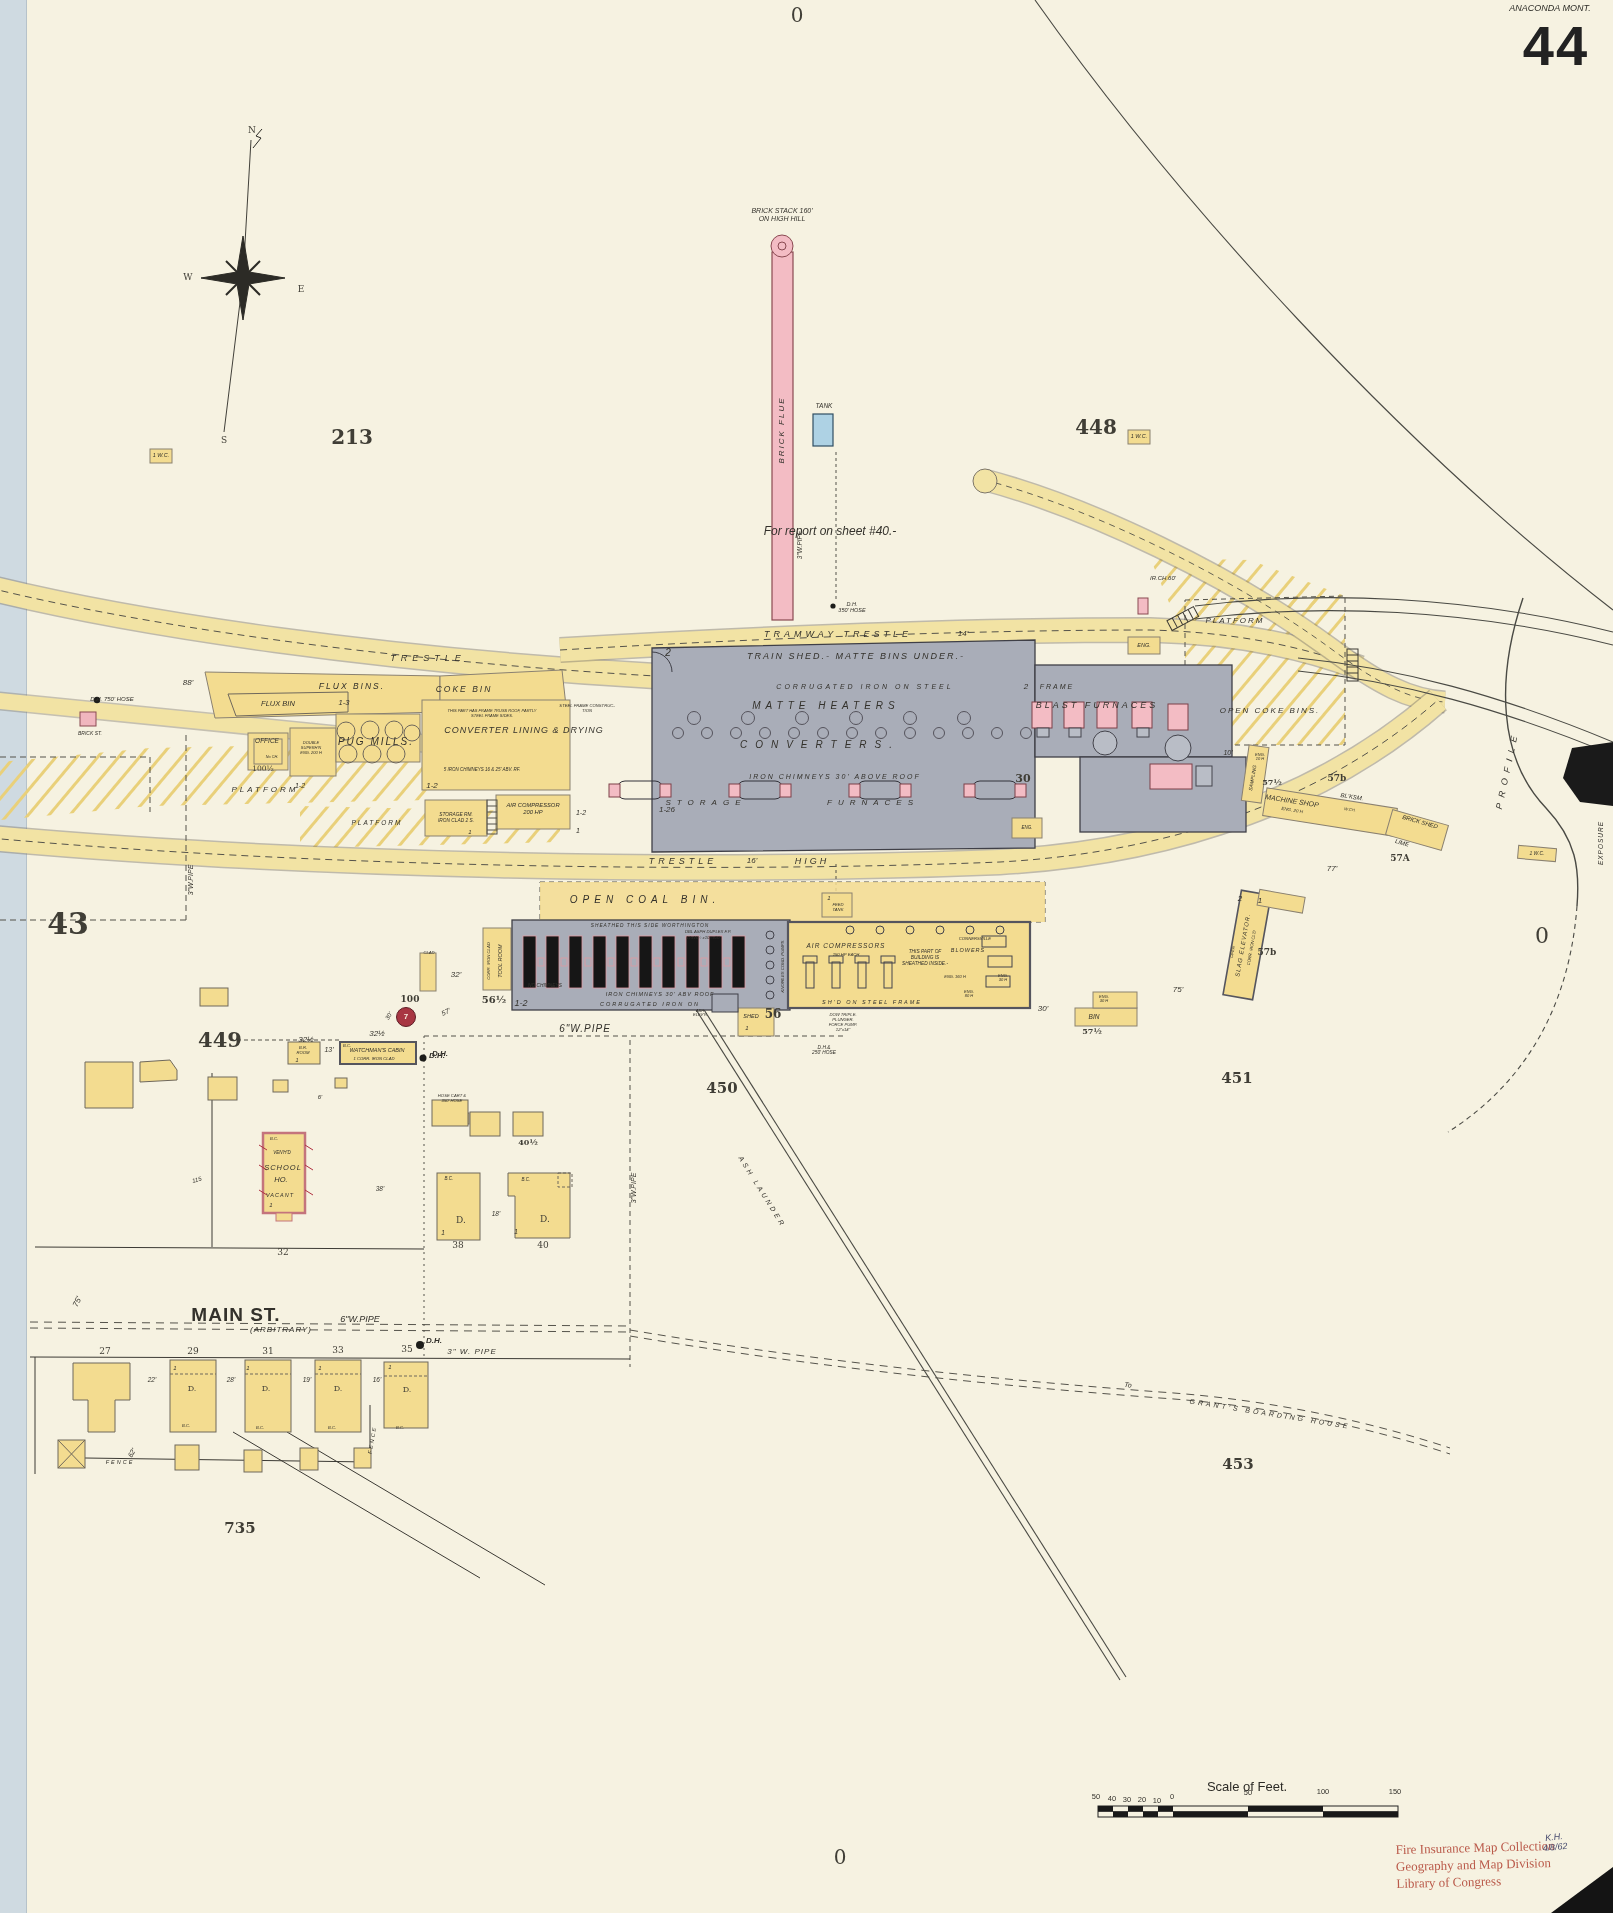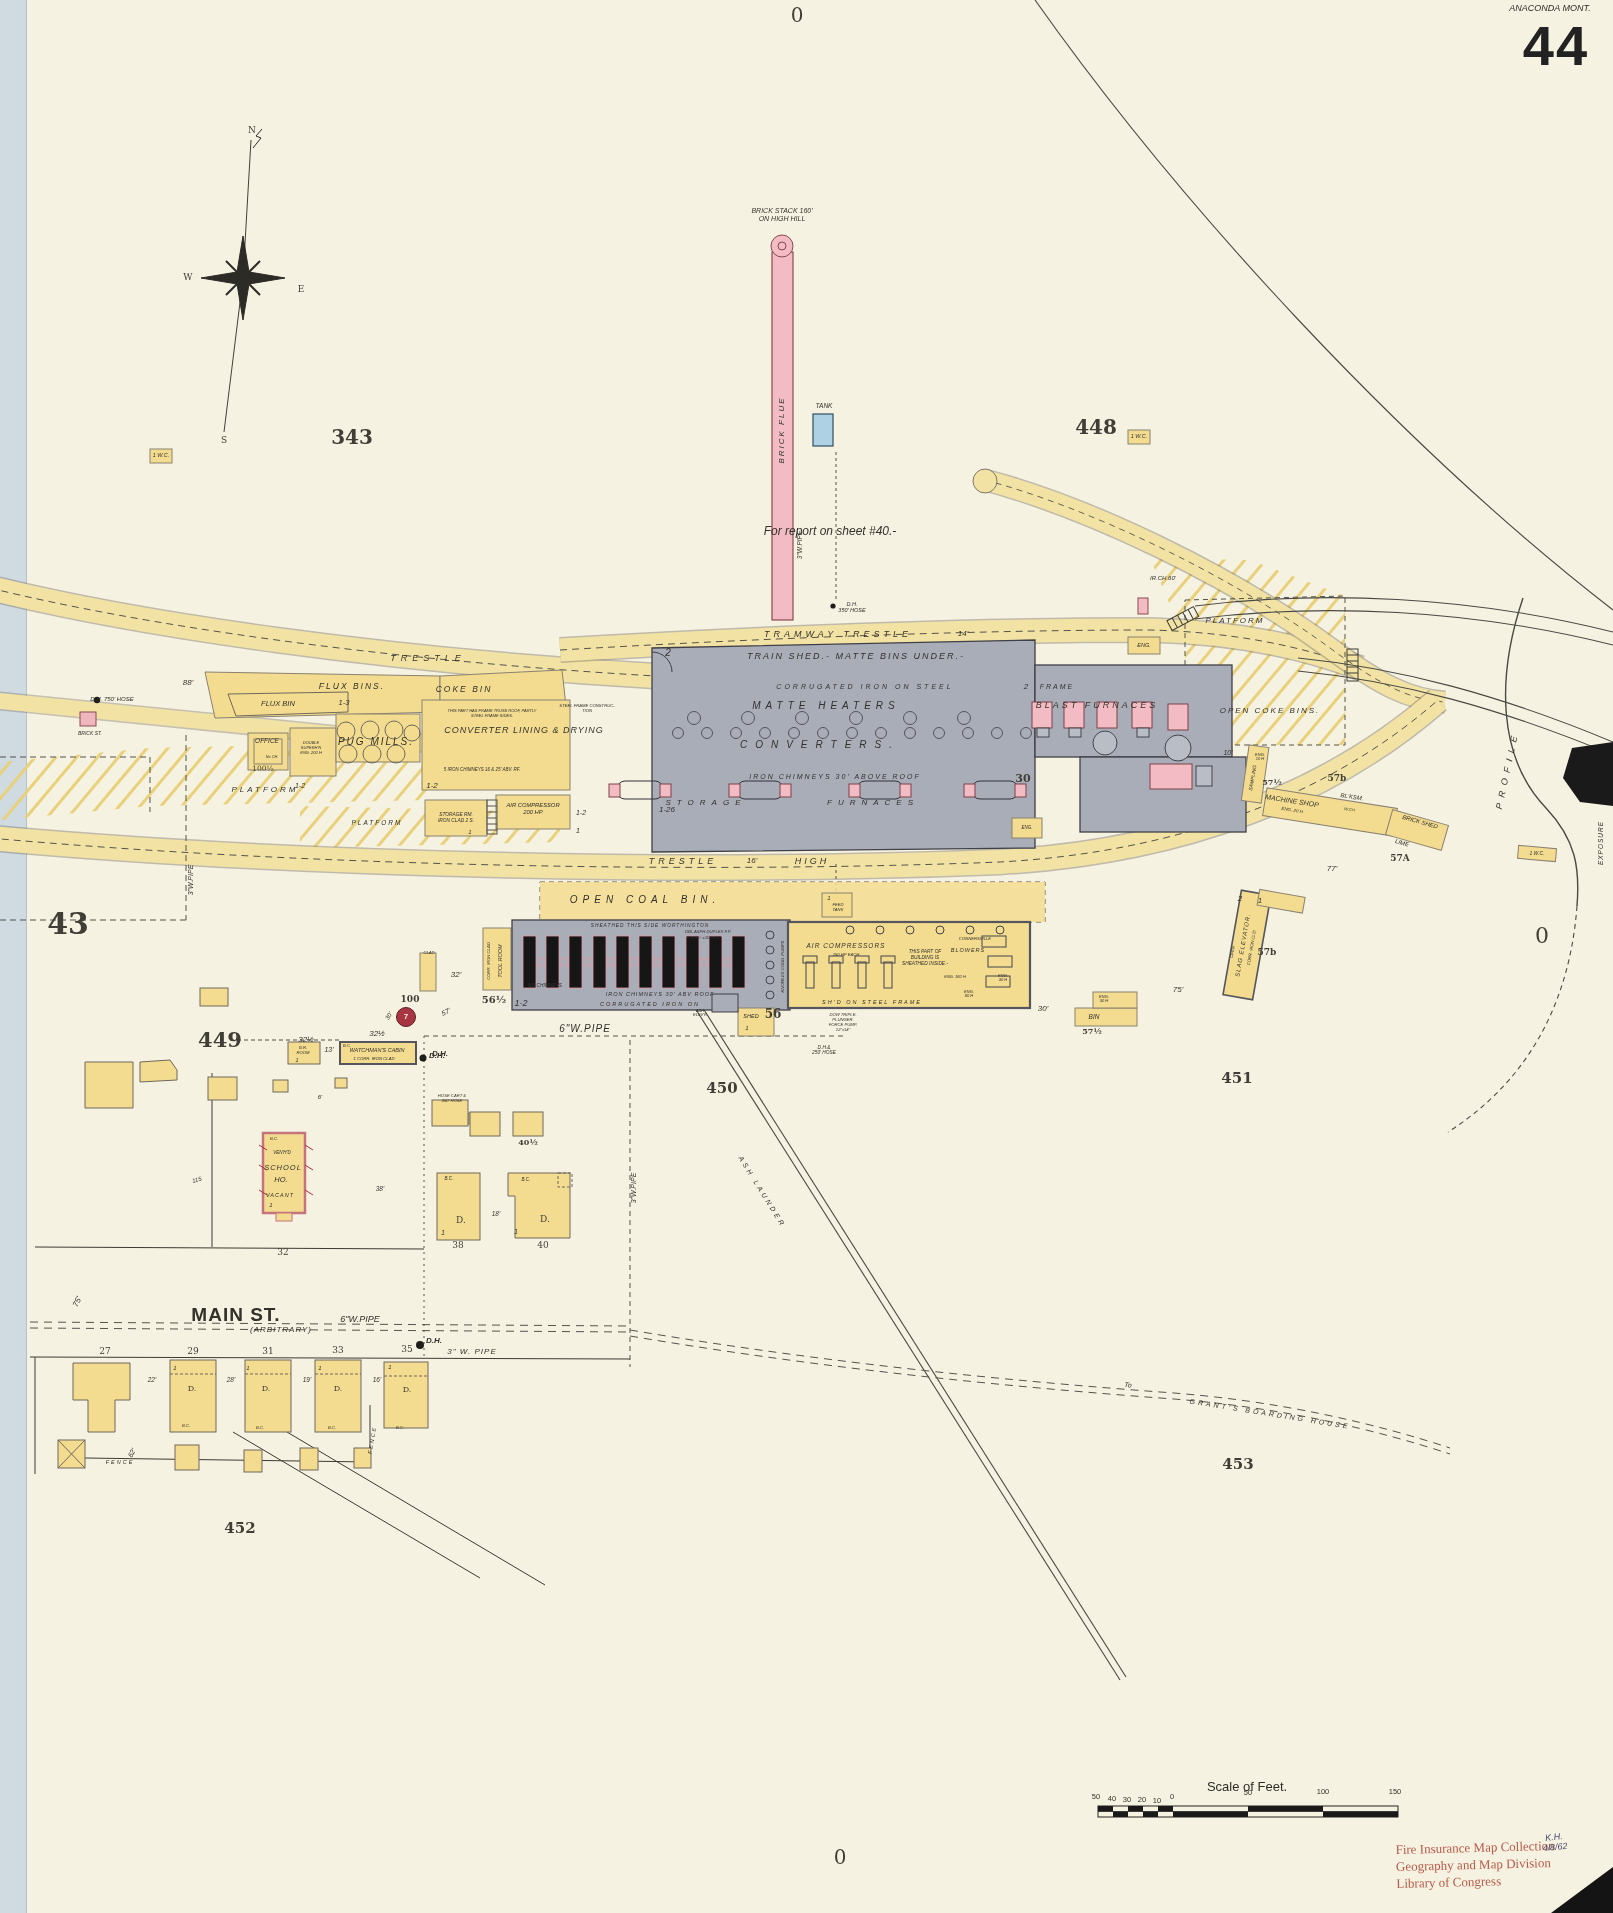--- a/index.html
+++ b/index.html
@@ -394,26 +394,26 @@
     <div>Library of Congress</div>
   </div>
   <div id="pencil-note">K.H.
 4/8/62</div>
 
   <div id="labels">
       <div class="lbl serif" style="left: 797px; top: 16px; font-size: 20px; transform: translate(-50%, -50%);">0</div>
       <div class="lbl serif" style="left: 840px; top: 1858px; font-size: 20px; transform: translate(-50%, -50%);">0</div>
       <div class="lbl serif" style="left: 1542px; top: 936px; font-size: 22px; transform: translate(-50%, -50%);">0</div>
       <div class="lbl serif" style="left: 68px; top: 924px; font-size: 30px; transform: translate(-50%, -50%); font-weight: 700;">43</div>
-      <div class="lbl serif" style="left: 352px; top: 438px; font-size: 20px; transform: translate(-50%, -50%); font-weight: 700;">343</div>
+      <div class="lbl serif" style="left: 352px; top: 438px; font-size: 20px; transform: translate(-50%, -50%); font-weight: 700;">213</div>
       <div class="lbl serif" style="left: 1096px; top: 428px; font-size: 20px; transform: translate(-50%, -50%); font-weight: 700;">448</div>
       <div class="lbl serif" style="left: 220px; top: 1040px; font-size: 21px; transform: translate(-50%, -50%); font-weight: 700;">449</div>
       <div class="lbl serif" style="left: 722px; top: 1088px; font-size: 15px; transform: translate(-50%, -50%); font-weight: 700;">450</div>
       <div class="lbl serif" style="left: 1237px; top: 1078px; font-size: 15px; transform: translate(-50%, -50%); font-weight: 700;">451</div>
-      <div class="lbl serif" style="left: 240px; top: 1528px; font-size: 15px; transform: translate(-50%, -50%); font-weight: 700;">452</div>
+      <div class="lbl serif" style="left: 240px; top: 1528px; font-size: 15px; transform: translate(-50%, -50%); font-weight: 700;">735</div>
       <div class="lbl serif" style="left: 1238px; top: 1464px; font-size: 15px; transform: translate(-50%, -50%); font-weight: 700;">453</div>
       <div class="lbl serif" style="left: 252px; top: 131px; font-size: 9px; transform: translate(-50%, -50%);">N</div>
       <div class="lbl serif" style="left: 188px; top: 278px; font-size: 9px; transform: translate(-50%, -50%);">W</div>
       <div class="lbl serif" style="left: 301px; top: 290px; font-size: 9px; transform: translate(-50%, -50%);">E</div>
       <div class="lbl serif" style="left: 224px; top: 441px; font-size: 9px; transform: translate(-50%, -50%);">S</div>
       <div class="lbl" style="left: 782px; top: 215px; font-size: 7px; transform: translate(-50%, -50%);">BRICK STACK 160'
 ON HIGH HILL</div>
       <div class="lbl" style="left: 782px; top: 430px; font-size: 8px; transform: translate(-50%, -50%) rotate(-90deg); letter-spacing: 2px;">BRICK  FLUE</div>
       <div class="lbl" style="left: 824px; top: 406px; font-size: 6.5px; transform: translate(-50%, -50%);">TANK</div>
       <div class="lbl" style="left: 800px; top: 545px; font-size: 6.5px; transform: translate(-50%, -50%) rotate(-90deg);">3"W.PIPE</div>

